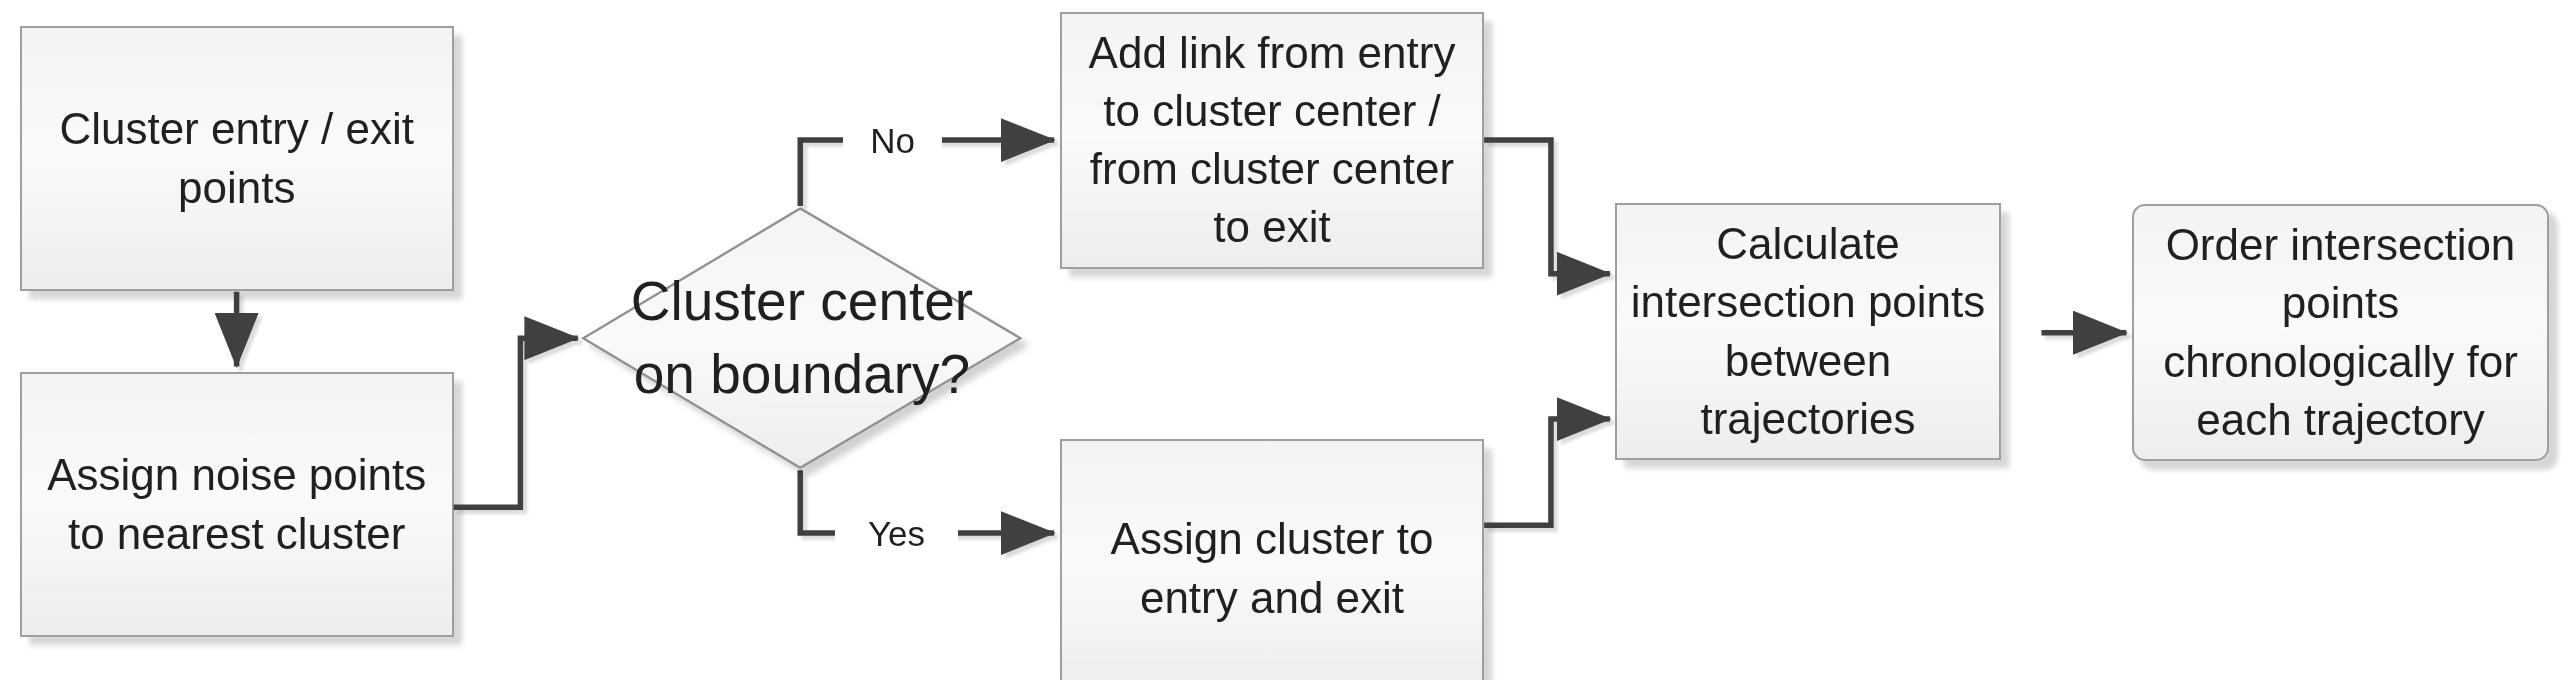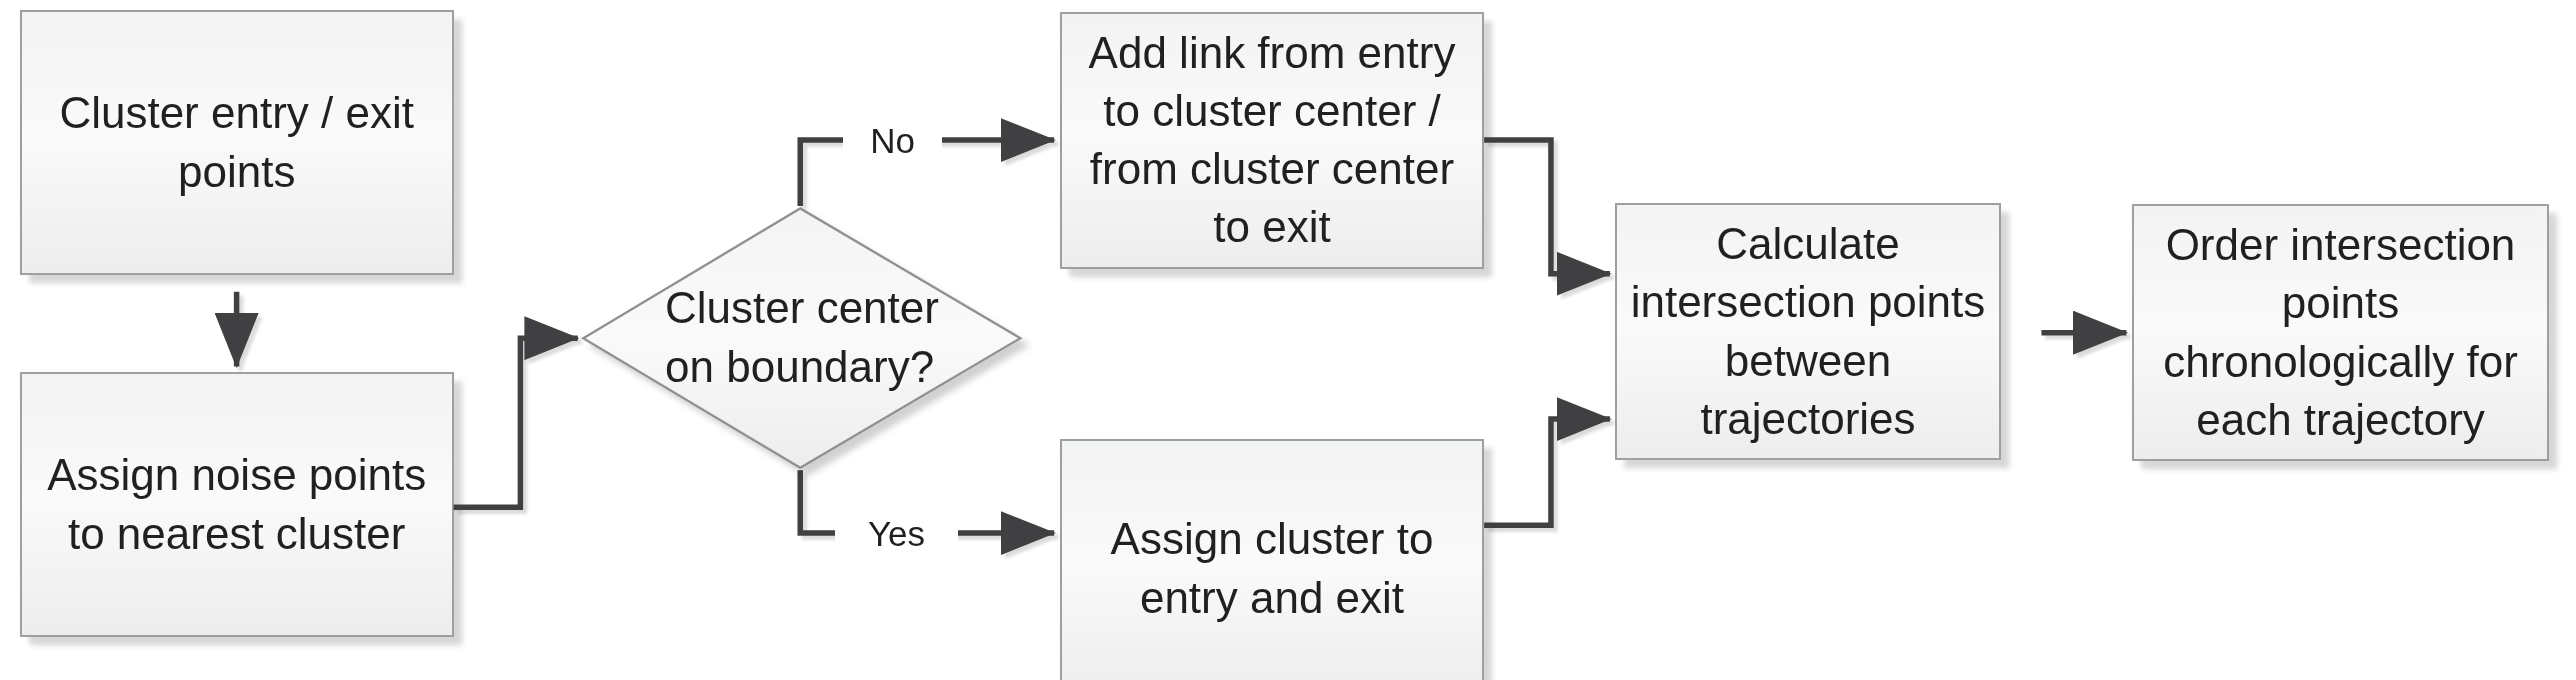--- a/index.html
+++ b/index.html
@@ -68,50 +68,50 @@
   }
 
   
   .decision-label {
     position: absolute;
     left: 621px; top: 263px;
     width: 362px; height: 149px;
     display: flex;
     align-items: center;
     justify-content: center;
-    text-align: left;
+    text-align: center;
     white-space: pre-line;
     color: var(--text);
-    font-size: 44px;
+    font-size: 55px;
     line-height: 1.32;
     z-index: 3;
   }
 
   
   .edge-label {
     position: absolute;
     display: flex;
     align-items: center;
     justify-content: center;
     background: var(--background);
     color: var(--text);
     font-size: 35px;
     line-height: 1;
     z-index: 3;
   }
   .edge-label.no  { left: 843px; top: 114px; width: 99px; height: 52px; }
   .edge-label.yes { left: 835px; top: 507px; width: 123px; height: 52px; }
 
   
-  .n-entry  { left: 19.7px;   top: 10px;  width: 434px; height: 265px; }
+  .n-entry  { left: 19.7px;   top: 26px;  width: 434px; height: 265px; }
   .n-noise  { left: 19.7px;   top: 372px; width: 434px; height: 265px; }
   .n-link   { left: 1060px; top: 11.8px;  width: 424px; height: 257px; }
   .n-assign { left: 1060px; top: 395px; width: 424px; height: 259px; margin-top: 44px; }
   .n-calc   { left: 1615px; top: 203px; width: 386px; height: 257px; }
-  .n-order  { left: 2132px; top: 204px; width: 417px; height: 257px; }
+  .n-order  { left: 2132px; top: 204px; width: 417px; height: 257px; border-radius: 13px; }
 </style>
 </head>
 <body>
 
 <div class="canvas">
 
   <div class="node n-entry">Cluster entry / exit
 points</div>
 
   <div class="node n-noise">Assign noise points

